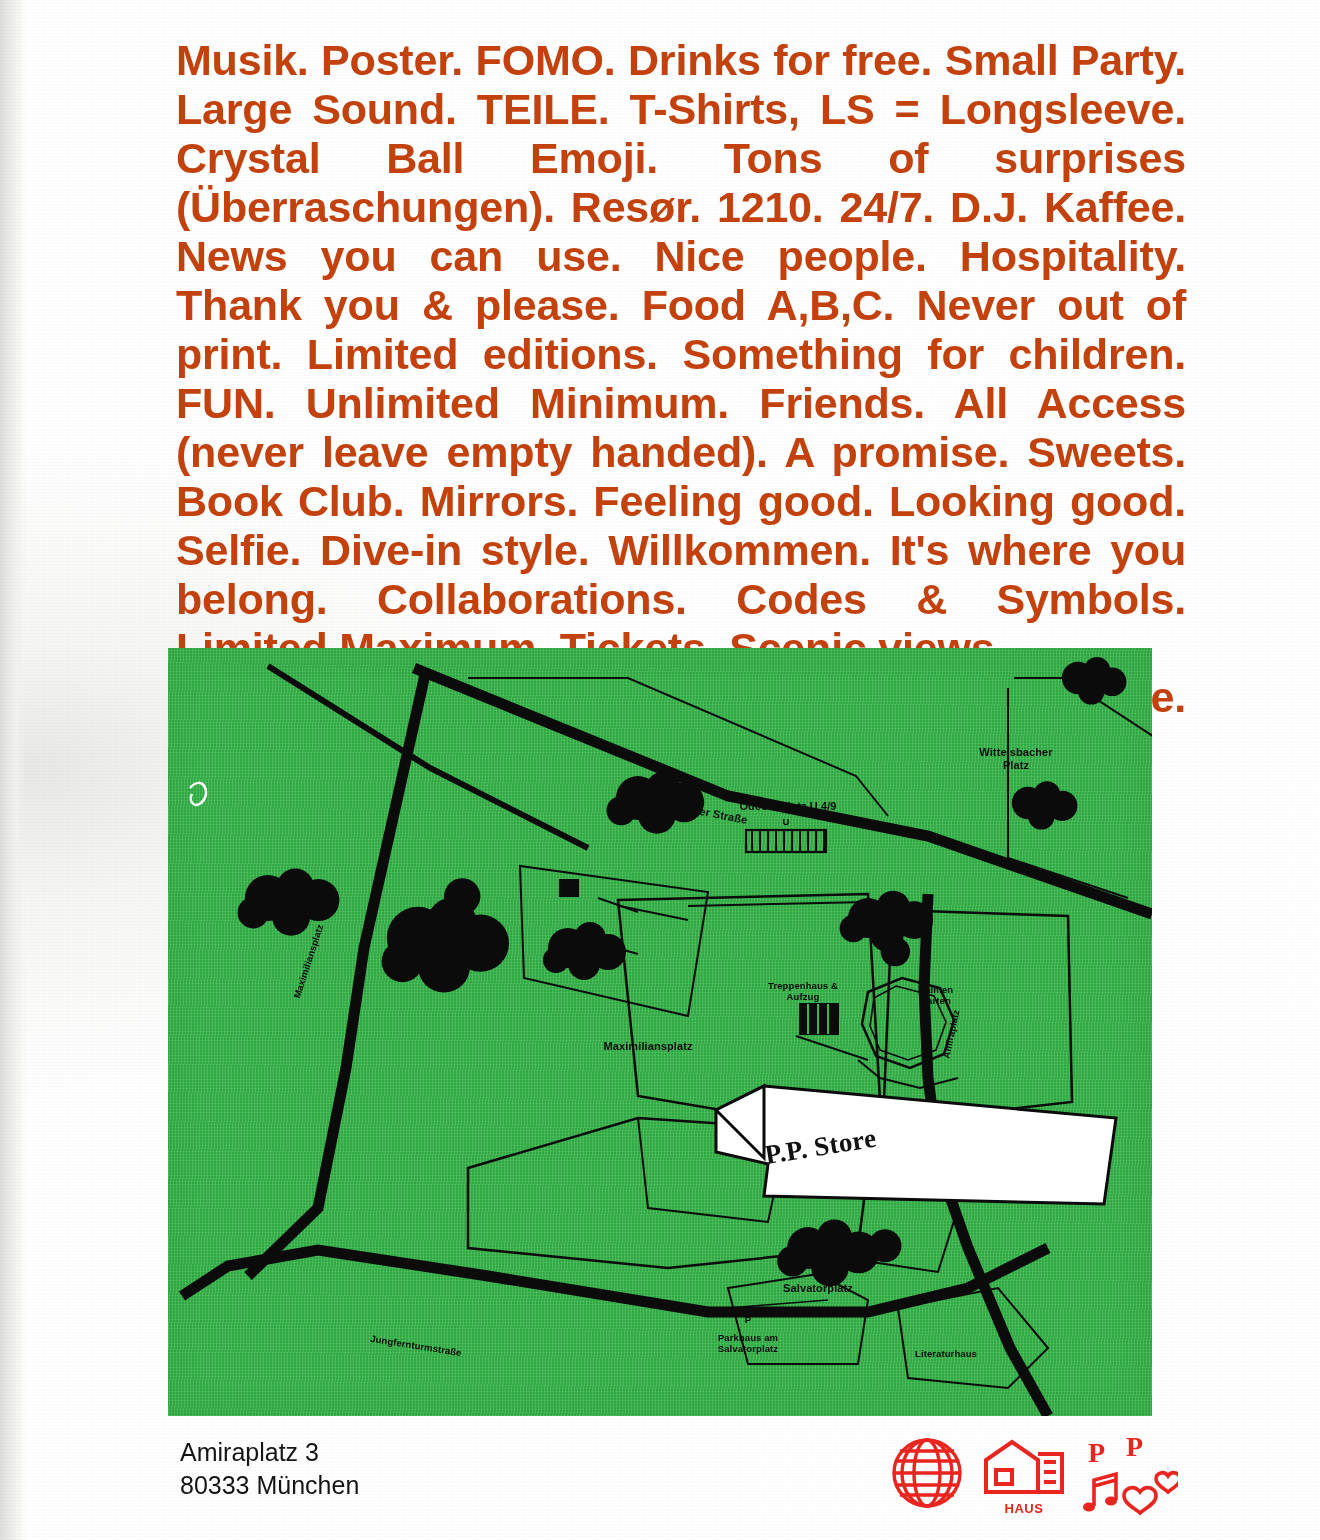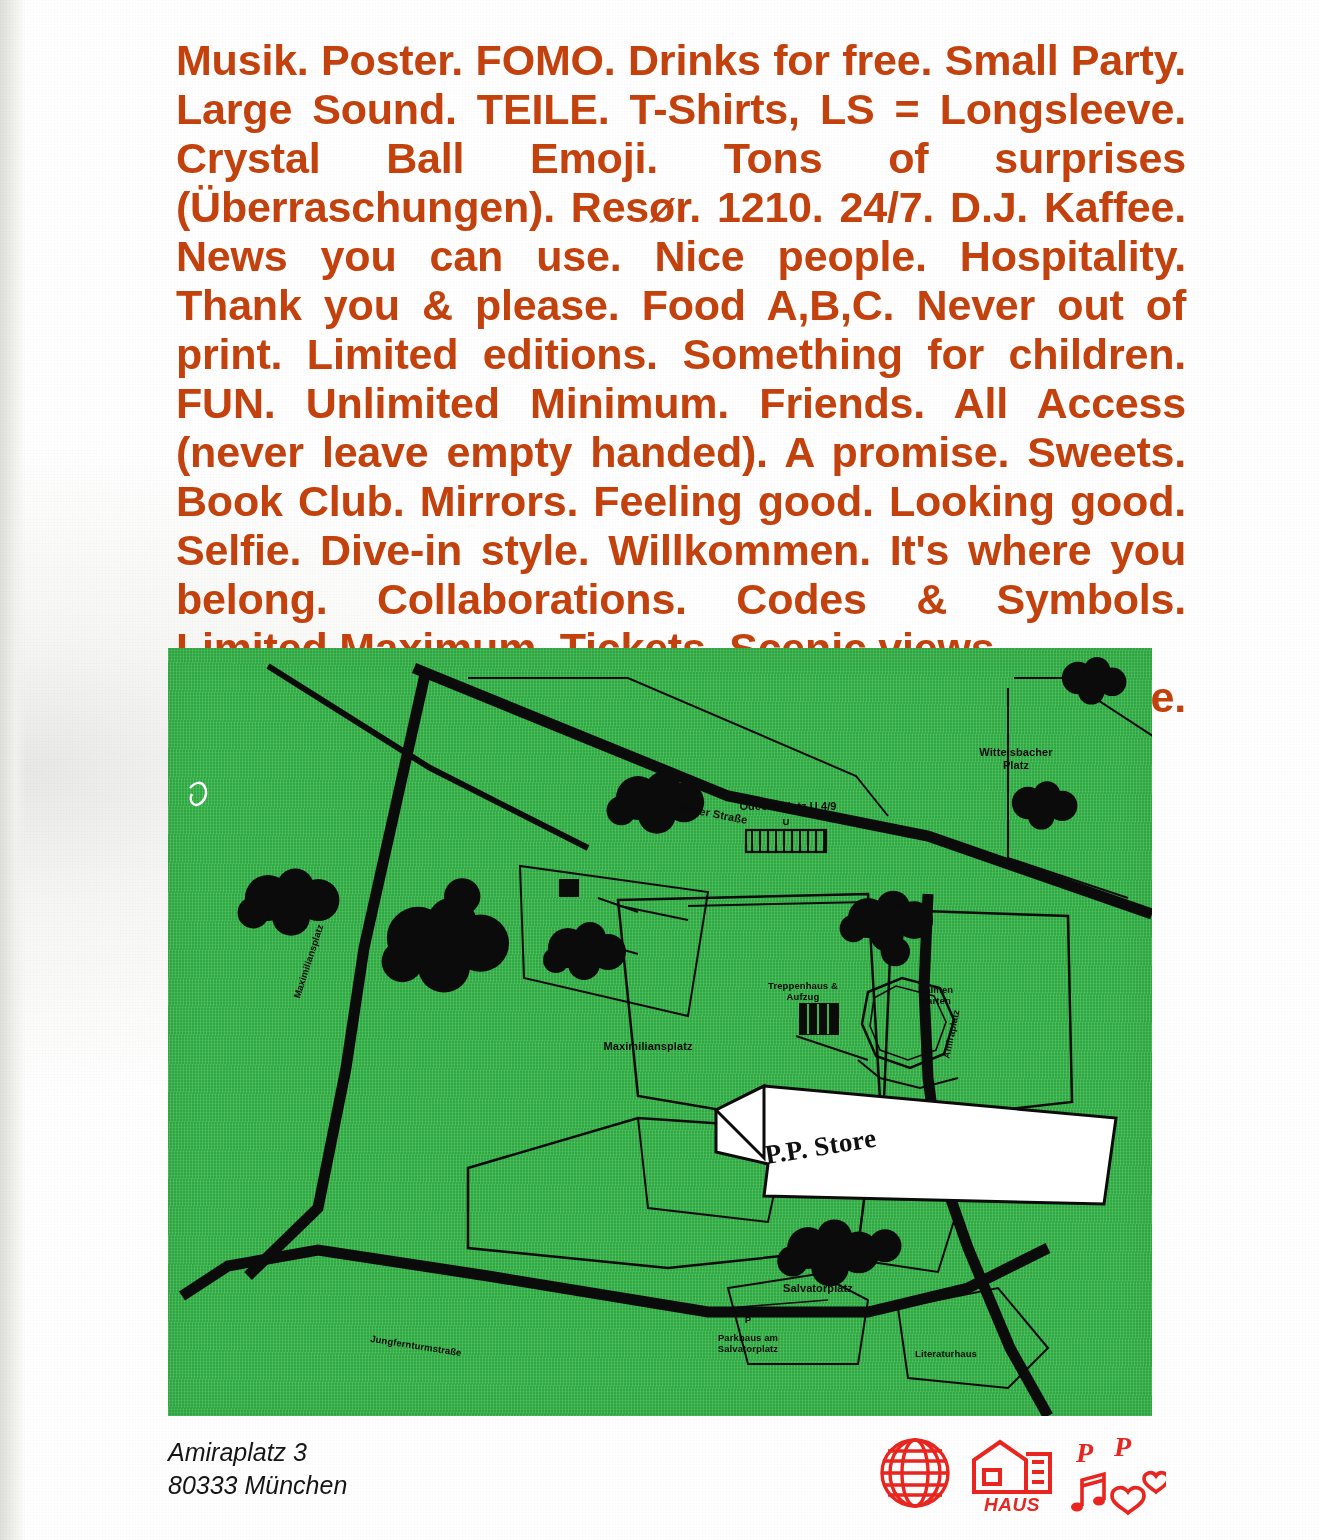--- a/index.html
+++ b/index.html
@@ -97,25 +97,24 @@
     font-size: 27px;
     font-weight: 700;
     color: #101010;
     font-family: "Liberation Serif", serif;
     letter-spacing: 0.3px;
   }
 
   
   #footer {
     position: absolute;
-    left: 160px;
+    left: 172px;
     top: 1432px;
     width: 1010px;
     height: 90px;
-    font-style: italic;
   }
   #addr {
     position: absolute;
     left: 8px; top: 4px;
     font-size: 25px;
     line-height: 33px;
     font-weight: 400;
     color: #151515;
   }
   #hours {
@@ -137,21 +136,21 @@
     top: 4px;
   }
   #logo-globe { left: 8px; width: 74px; height: 74px; }
   #logo-haus  { left: 100px; width: 84px; height: 78px; }
   #logo-pp    { left: 200px; width: 96px; height: 80px; }
   #logo-haus .haustext {
     position: absolute;
     left: 0; bottom: -2px;
     width: 84px;
     text-align: center;
-    font-size: 19px;
+    font-size: 13px;
     font-weight: 700;
     color: #e8251f;
     letter-spacing: 0.5px;
     margin-top: 40px;
   }
   .pp-letter {
     position: absolute;
     font-family: "Liberation Serif", serif;
     font-weight: 700;
     color: #e8251f;

